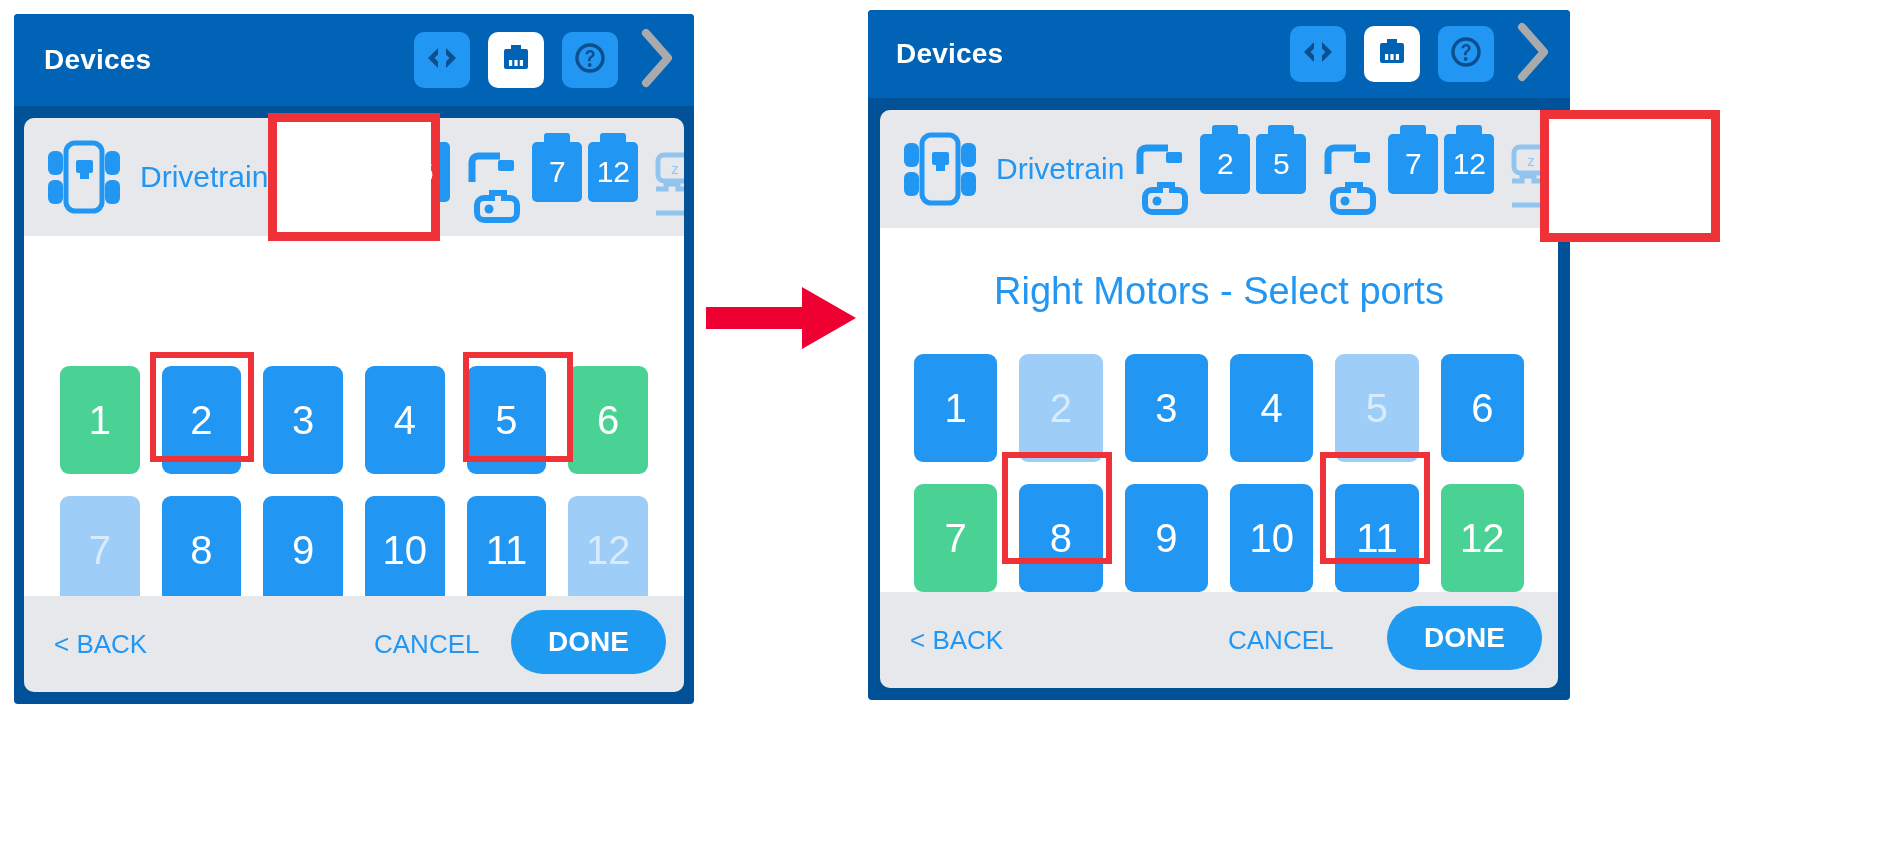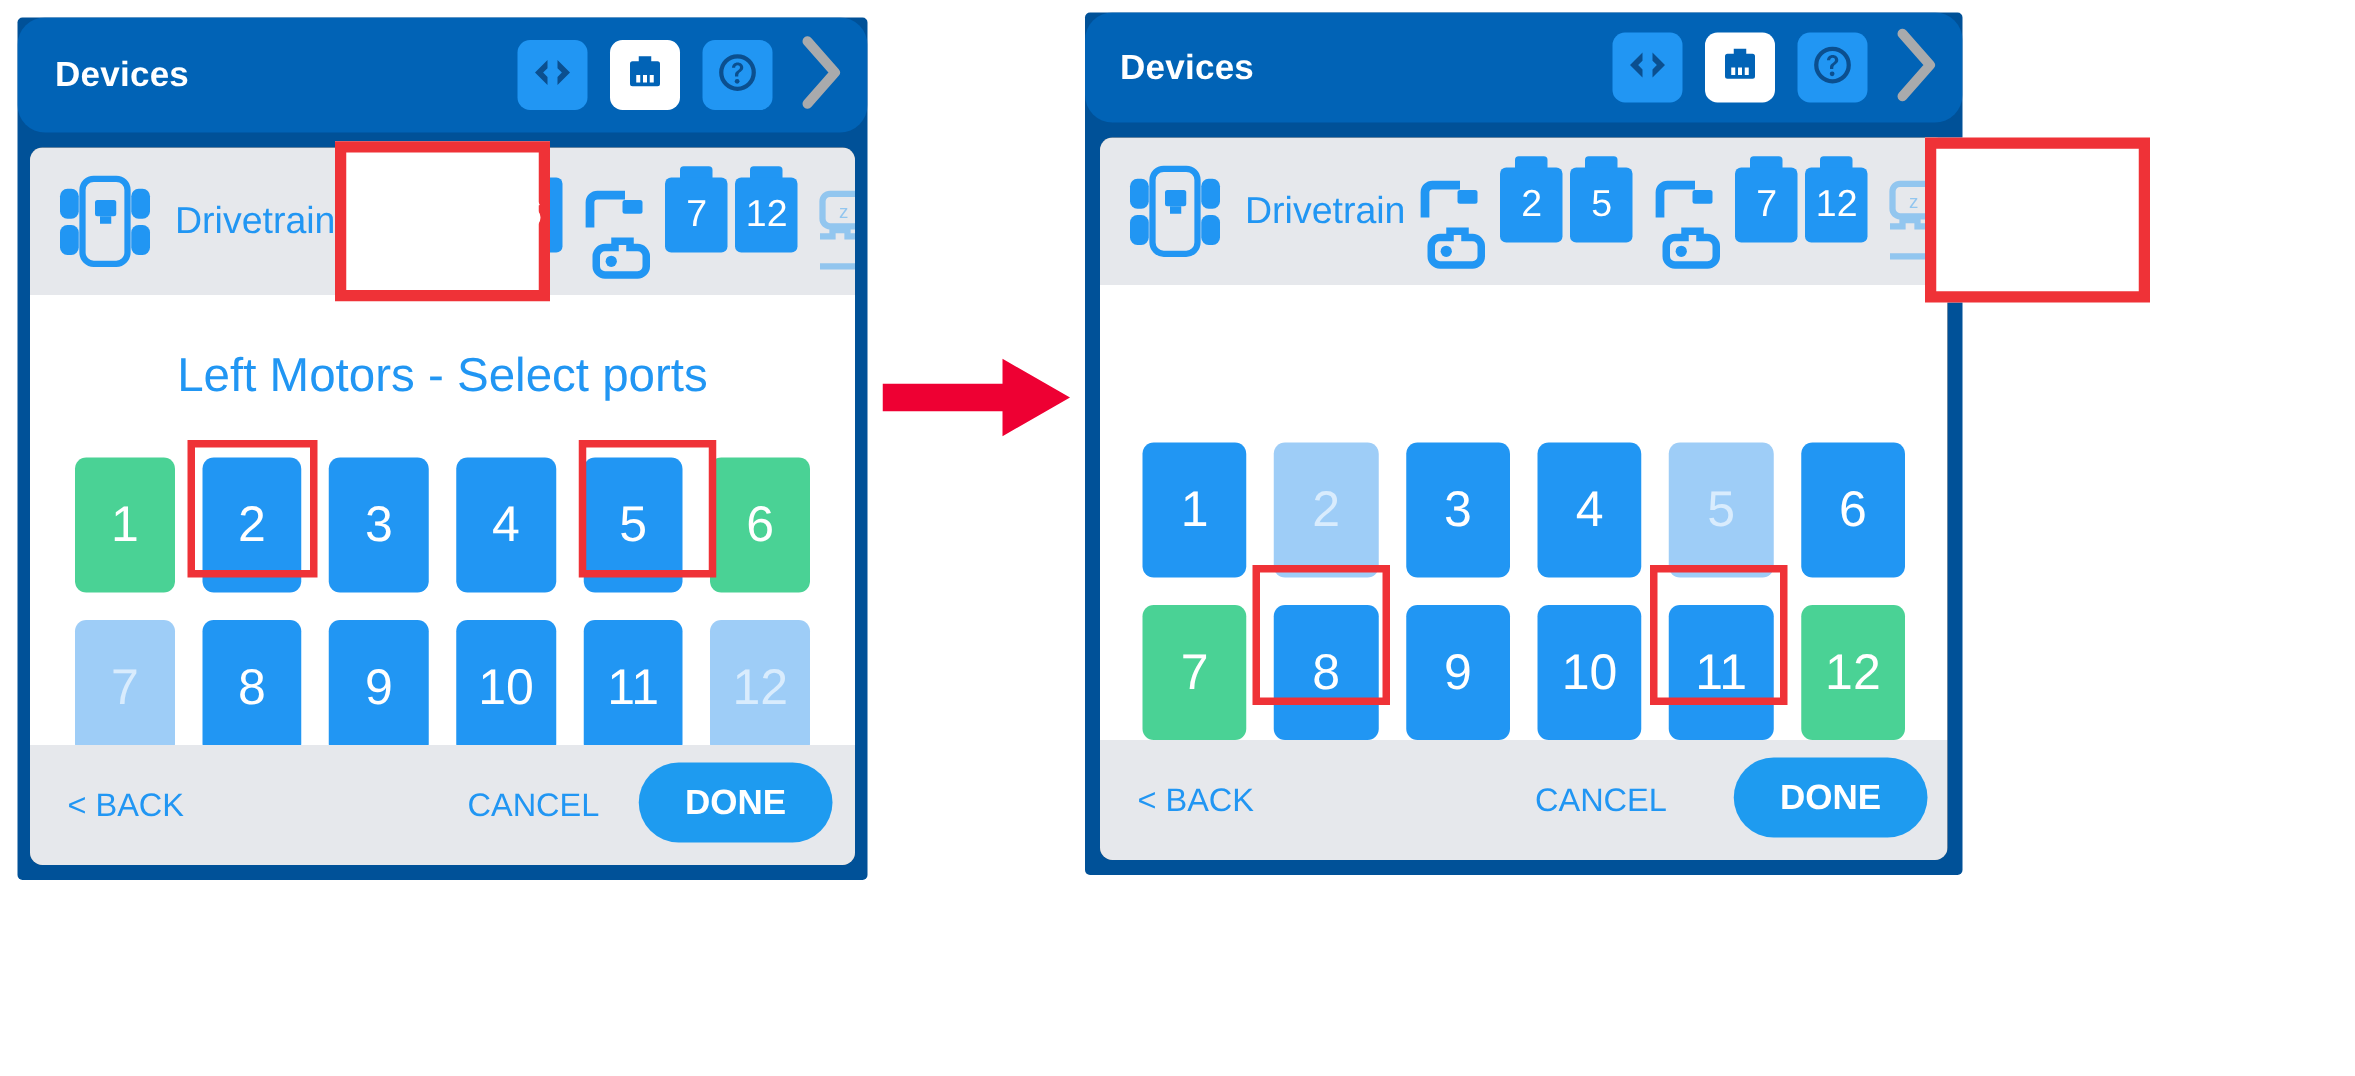--- a/index.html
+++ b/index.html
@@ -7,21 +7,21 @@
     width:1884px;height:861px;background:#ffffff;
     font-family:"Liberation Sans", sans-serif;
     overflow:hidden;position:relative;
   }
   .stage{position:absolute;inset:0;}
 
   
   .phone{position:absolute;background:#005198;border-radius:4px;overflow:hidden;}
   .phone-inner{position:absolute;inset:0;display:flex;flex-direction:column;}
 
-  .appbar{background:#0163b6;display:flex;align-items:center;flex:0 0 auto;border-radius:22px;}
+  .appbar{background:#0163b6;display:flex;align-items:center;flex:0 0 auto;}
   .appbar-title{color:#ffffff;font-weight:bold;letter-spacing:.2px;white-space:nowrap;}
   .appbar-spacer{flex:1 1 auto;}
   .abtn{border-radius:10px;display:flex;align-items:center;justify-content:center;flex:0 0 auto;}
   .abtn.blue{background:#2196f3;}
   .abtn.white{background:#ffffff;}
   .chev{display:flex;align-items:center;justify-content:center;flex:0 0 auto;}
 
   
   .sheet{position:absolute;background:#737373;border-radius:10px;overflow:hidden;
          display:flex;flex-direction:column;}
@@ -180,21 +180,20 @@
               <svg width="60" height="72" viewBox="0 0 60 72">
                 <rect x="16" y="0" width="28" height="12" rx="3" fill="#b9d9f6"></rect>
                 <rect x="4" y="9" width="52" height="58" rx="7" fill="#b9d9f6"></rect>
                 <path d="M30 24 V52 M16 38 H44" stroke="#ffffff" stroke-width="6" stroke-linecap="round"></path>
               </svg>
             </span>
           </div>
         </div>
 
         <div class="sheet-body">
-          <div class="sheet-title" style="top:44px;font-size:38px;">Left Motors - Select ports</div>
 
           <div class="grid" id="grid-0" style="left:36px;right:36px;top:130px;row-gap:22px;column-gap:22px;">
               <div class="port used" style="height: 108px; font-size: 40px;">
                 <span>1</span>
               </div>
               <div class="port avail" style="height: 108px; font-size: 40px;">
                 <span>2</span>
               </div>
               <div class="port avail" style="height: 108px; font-size: 40px;">
                 <span>3</span>
@@ -366,20 +365,21 @@
               <svg width="60" height="72" viewBox="0 0 60 72">
                 <rect x="16" y="0" width="28" height="12" rx="3" fill="#b9d9f6"></rect>
                 <rect x="4" y="9" width="52" height="58" rx="7" fill="#b9d9f6"></rect>
                 <path d="M30 24 V52 M16 38 H44" stroke="#ffffff" stroke-width="6" stroke-linecap="round"></path>
               </svg>
             </span>
           </div>
         </div>
 
         <div class="sheet-body">
+          <div class="sheet-title" style="top:42px;font-size:38px;">Right Motors - Select ports</div>
 
           <div class="grid" id="grid-1" style="left:34px;right:34px;top:126px;row-gap:22px;column-gap:22px;">
               <div class="port avail" style="height: 108px; font-size: 40px;">
                 <span>1</span>
               </div>
               <div class="port disabled" style="height: 108px; font-size: 40px;">
                 <span>2</span>
               </div>
               <div class="port avail" style="height: 108px; font-size: 40px;">
                 <span>3</span>

